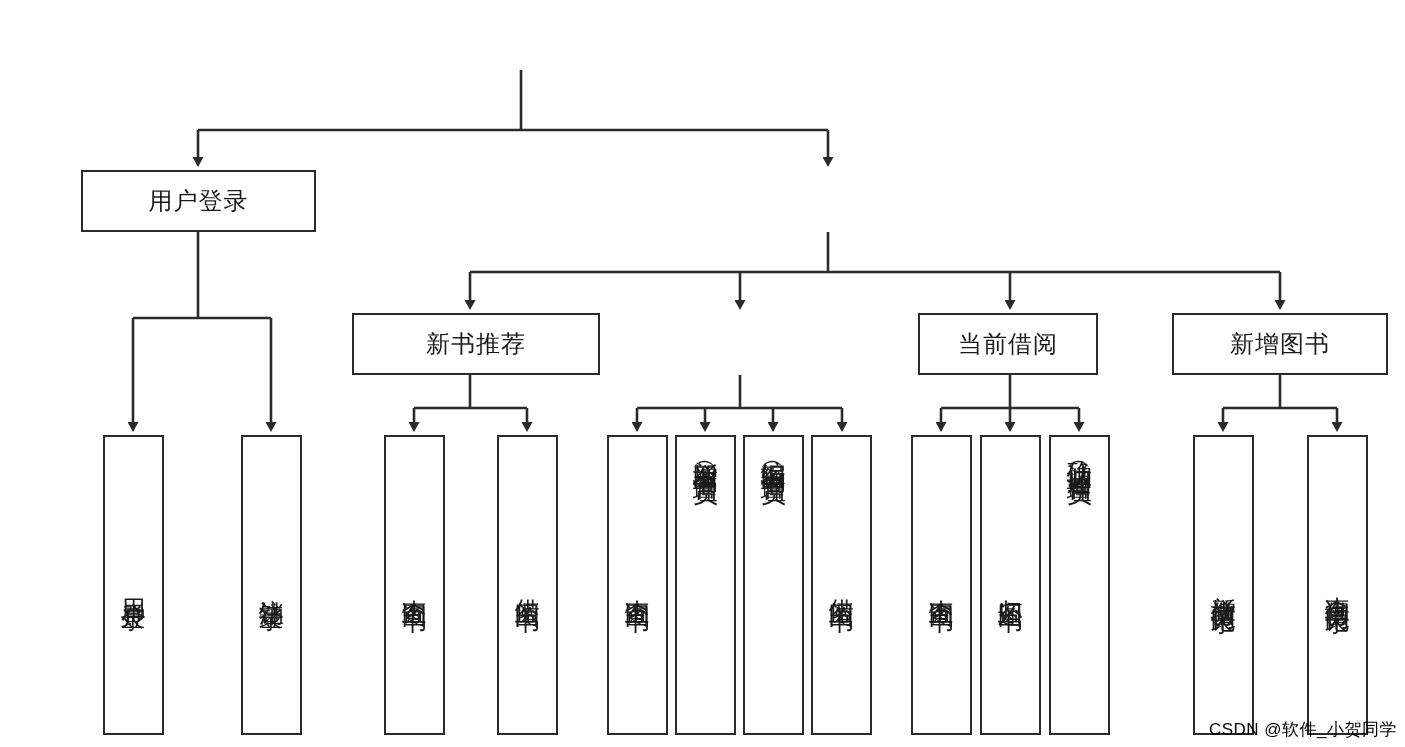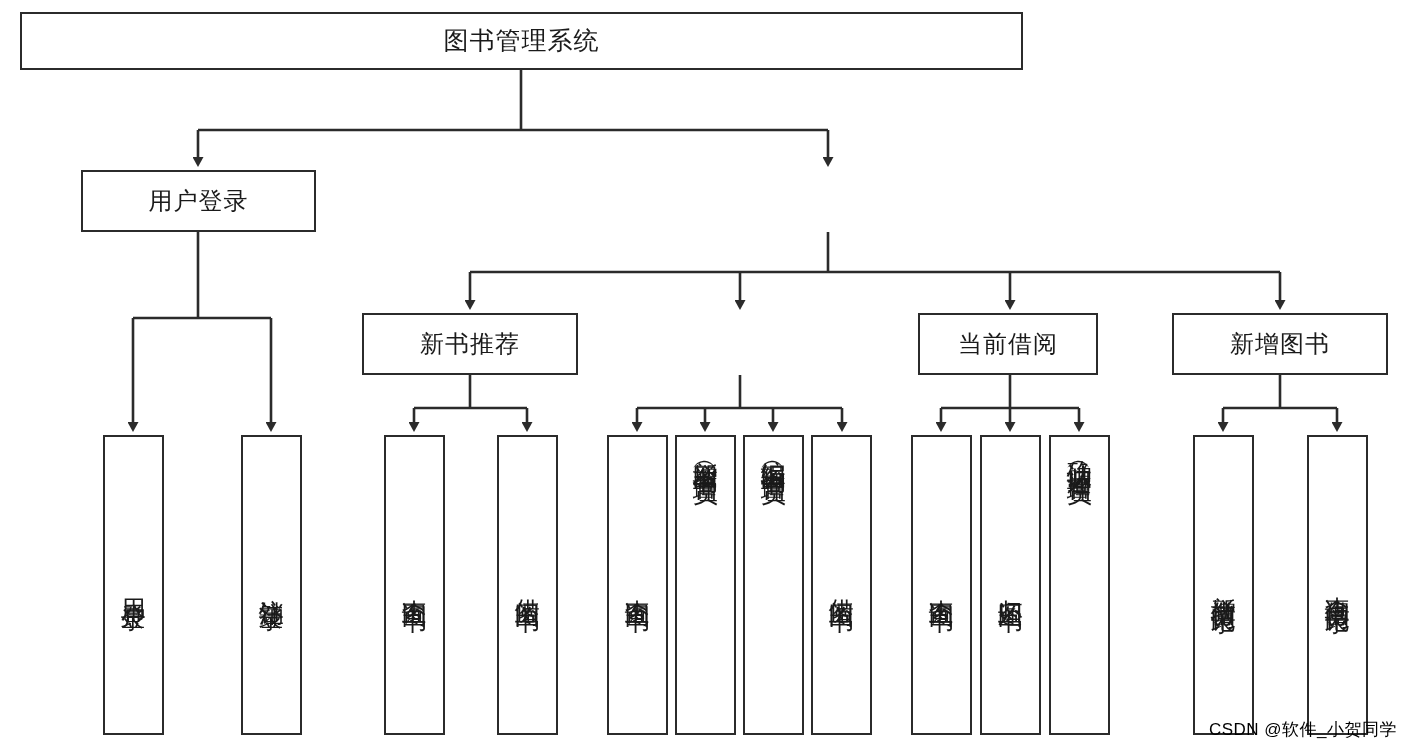--- a/index.html
+++ b/index.html
@@ -115,29 +115,26 @@
       <path d="M1010,408 L1010,423" marker-end="url(#arrow)"></path>
       <path d="M1079,408 L1079,423" marker-end="url(#arrow)"></path>
 
       <path d="M1280,375 L1280,408"></path>
       <path d="M1223,408 L1337,408"></path>
       <path d="M1223,408 L1223,423" marker-end="url(#arrow)"></path>
       <path d="M1337,408 L1337,423" marker-end="url(#arrow)"></path>
     </g>
   </svg>
 
-  <div class="node horiz root" style="left:20px;top:12px;width:1003px;height:58px;">
-    <span>图书管理系统</span>
-  </div>
 
   <div class="node horiz" style="left:81px;top:170px;width:235px;height:62px;">
     <span>用户登录</span>
   </div>
 
-  <div class="node horiz" style="left:362px;top:313px;width:216px;height:62px;">
+  <div class="node horiz" style="left:352px;top:313px;width:248px;height:62px;">
     <span>新书推荐</span>
   </div>
   <div class="node horiz" style="left:902px;top:313px;width:180px;height:62px;margin-left:16px;">
     <span>当前借阅</span>
   </div>
   <div class="node horiz" style="left:1172px;top:313px;width:216px;height:62px;">
     <span>新增图书</span>
   </div>
 
   <div class="node leaf" style="left:103px;top:435px;width:61px;height:300px;">

